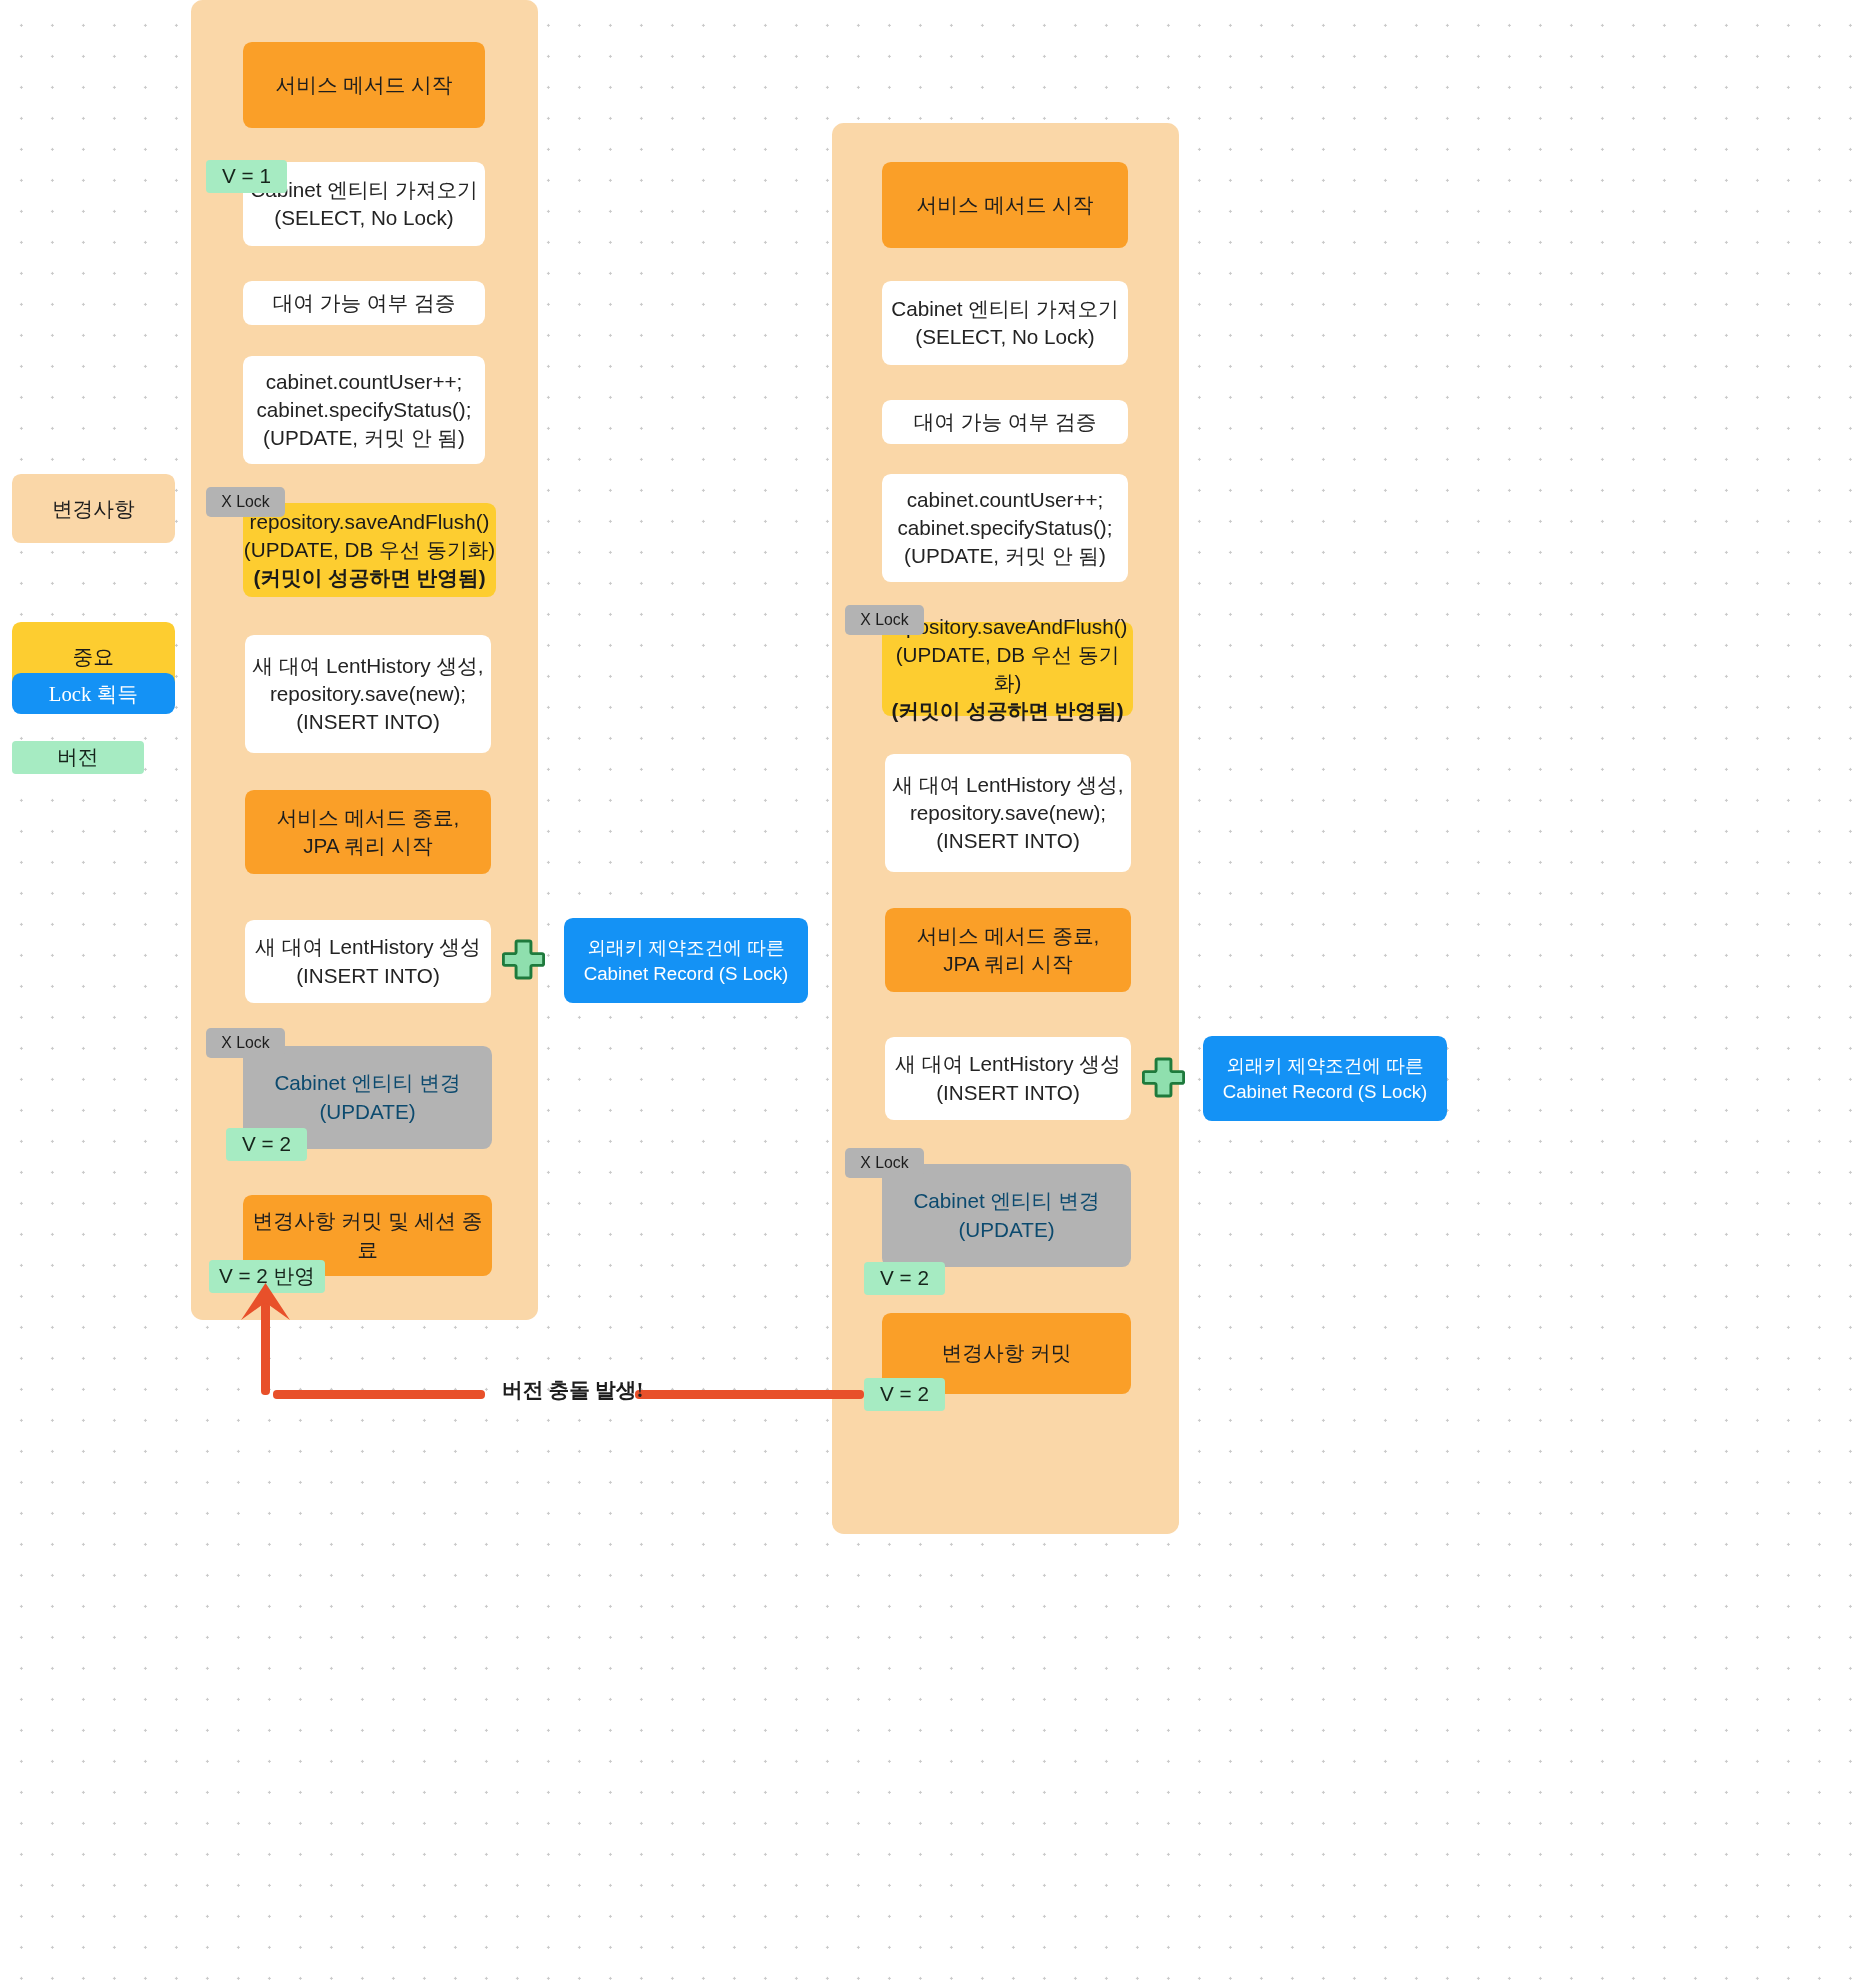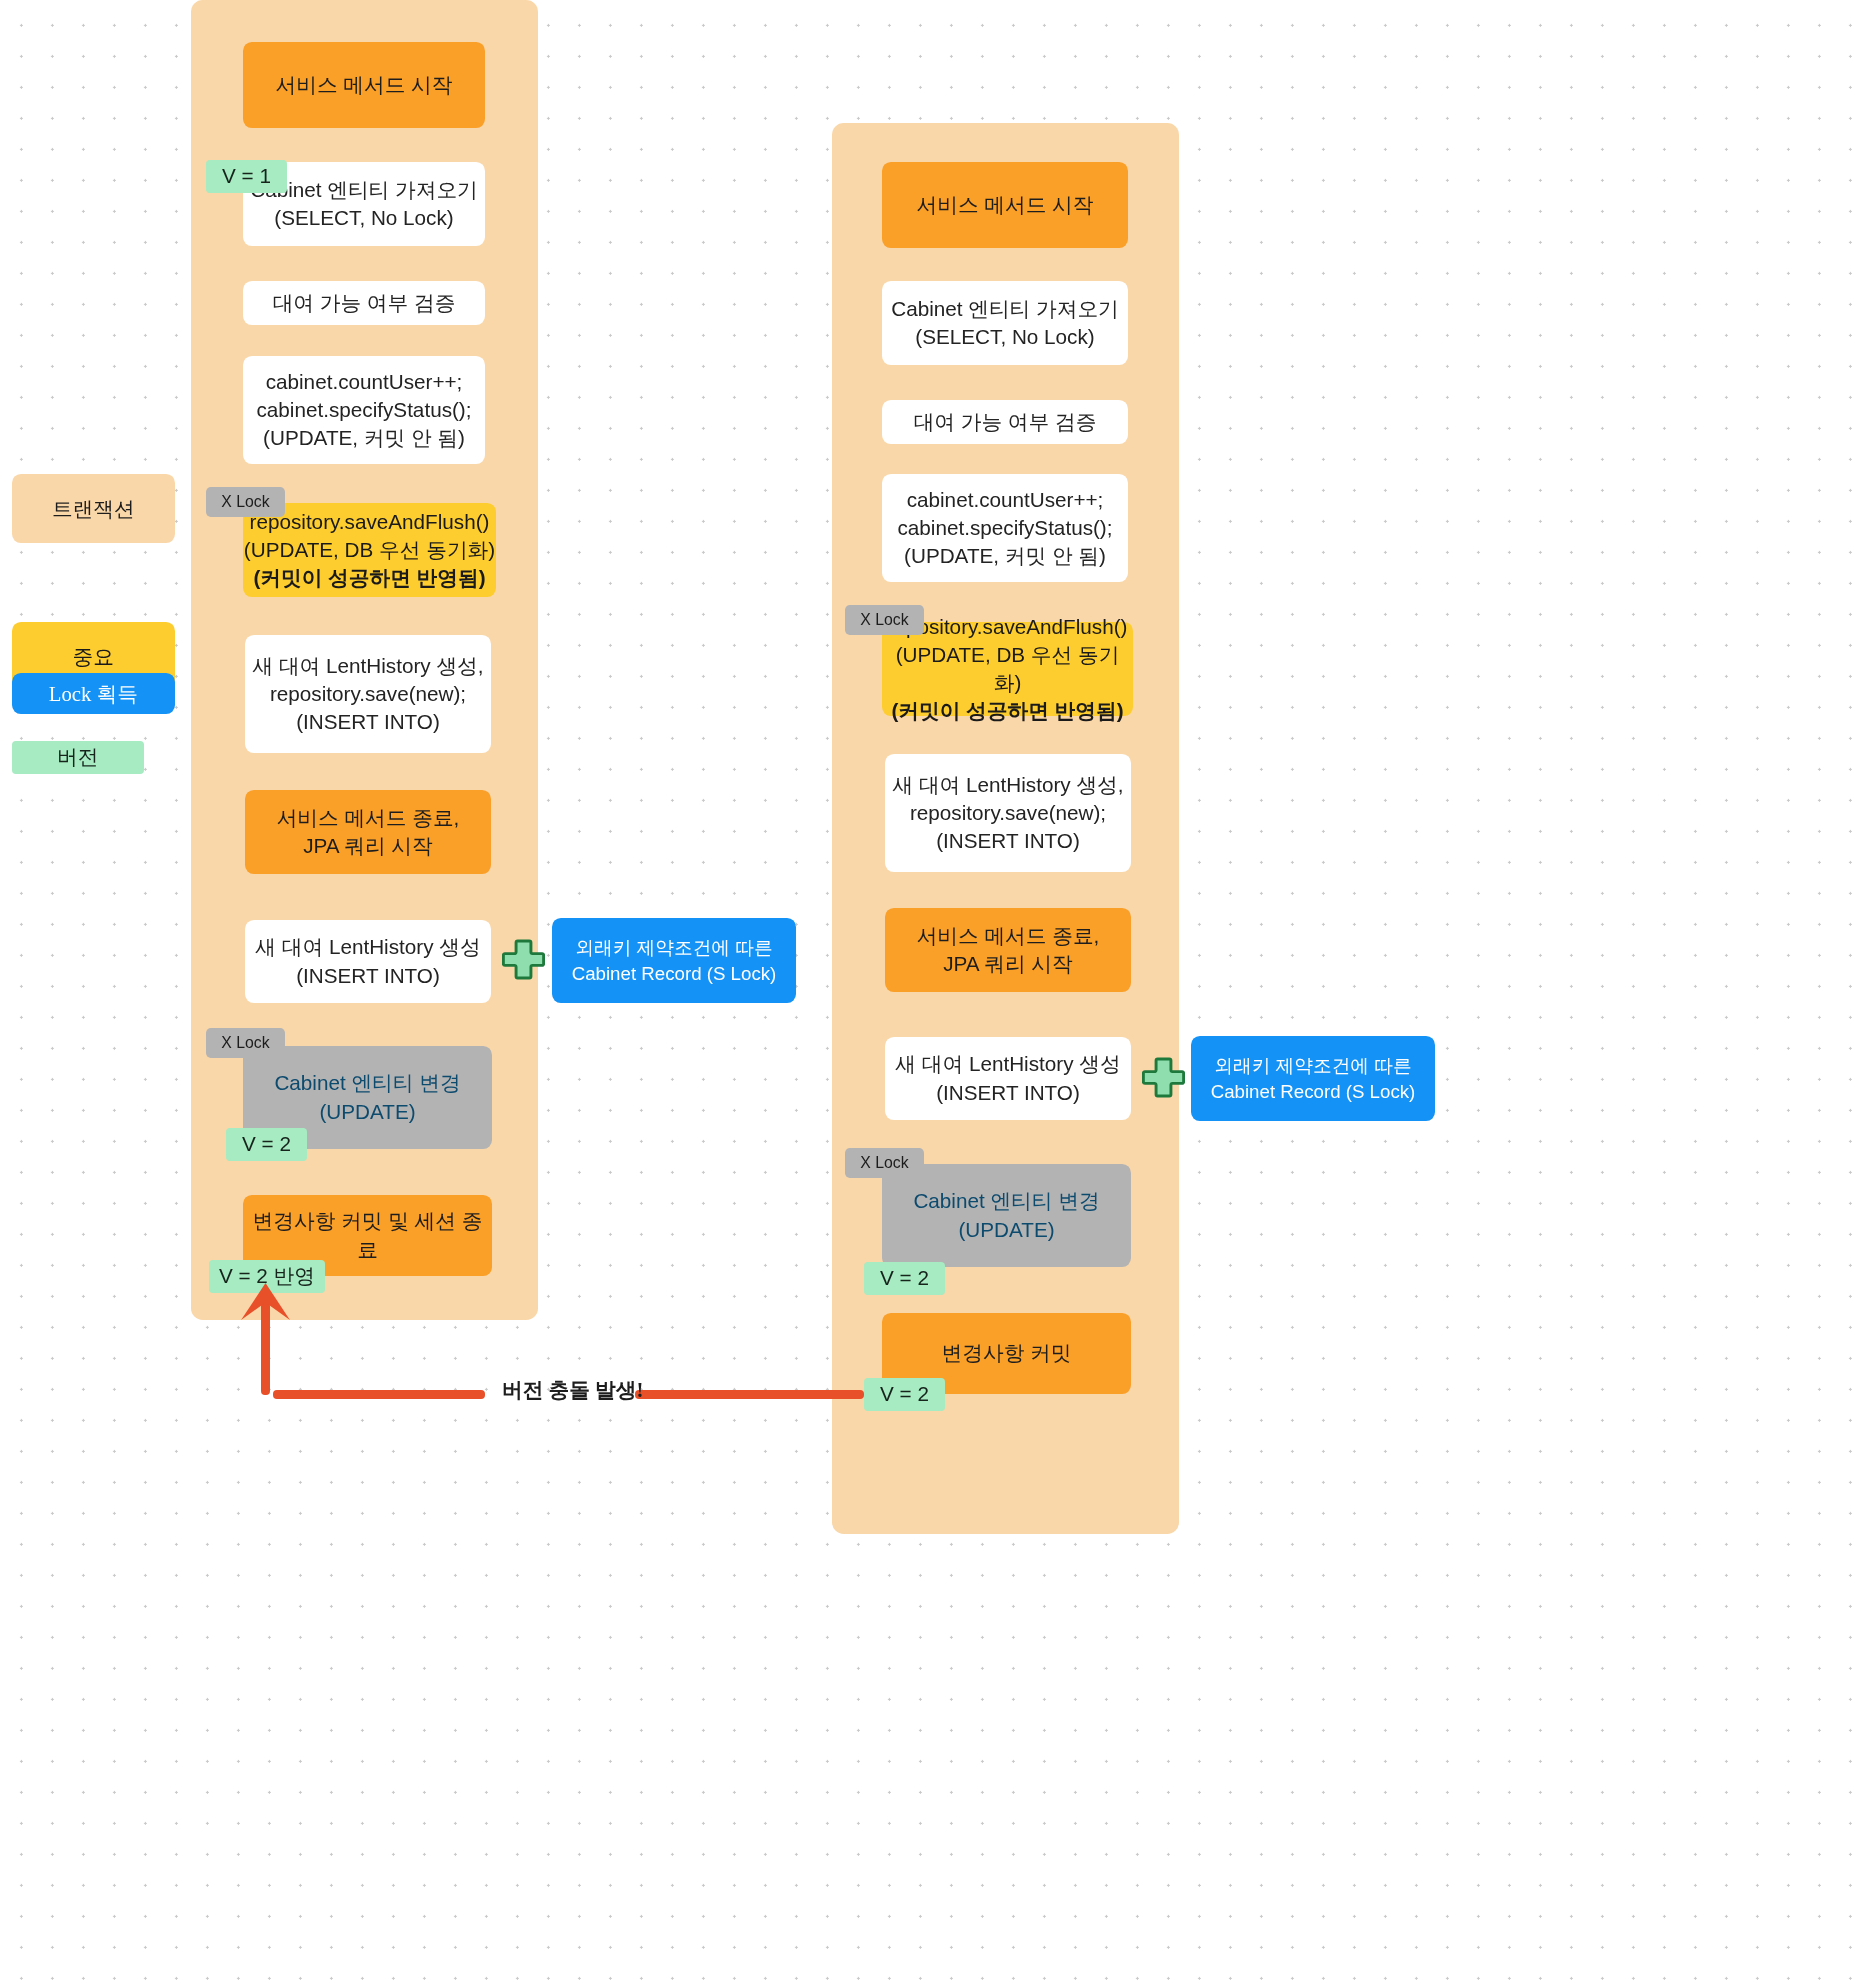--- a/index.html
+++ b/index.html
@@ -39,21 +39,21 @@
     position: absolute;
     background: #fad7a8;
     border-radius: 11.8px;
   }
 
   
   .c-start   { background: #fa9f28; color: #1d1d1d; font-size: 20.7px; }
   .c-plain   { background: #ffffff; color: #232323; font-size: 20.7px; }
   .c-import  { background: #fdcd30; color: #1a1a1a; font-size: 20.7px; }
   .c-gray    { background: #b3b3b3; color: #0c4a6e; font-size: 20.7px; }
-  .c-lock    { background: #1492f5; color: #ffffff; font-size: 18.7px; }
+  .c-lock    { background: #1492f5; color: #ffffff; font-size: 18.7px; margin-left: 12px; }
   .c-note    { background: #fdcd30; color: #1a1a1a; font-size: 20.7px; font-weight: bold; }
   .c-version { background: #a6ebc2; color: #16241b; font-size: 20.7px; border-radius: 3.9px; }
   .c-xlock   { background: #b3b3b3; color: #1d1d1d; font-size: 15.8px; border-radius: 4.9px; }
 
   .strong { font-weight: bold; }
 
   
   .legend-item {
     position: absolute;
     box-sizing: border-box;
@@ -92,21 +92,21 @@
   .arrowhead { position: absolute; }
 
   .stack { display: block; }
 </style>
 </head>
 <body>
 
 <div id="canvas">
 
   <div class="legend-item lg-trans" style="left:11.8px; top:474px; width:163px; height:69px;">
-    <span>트랜잭션</span>
+    <span>변경사항</span>
   </div>
   <div class="legend-item lg-imp" style="left:11.8px; top:574px; width:163px; height:69px;margin-top:48px;">
     <span>중요</span>
   </div>
   <div class="legend-item lg-lock" style="left:11.8px; top:673px; width:163px; height:41px;">
     <span>Lock 획득</span>
   </div>
   <div class="legend-item lg-ver" style="left:11.8px; top:741px; width:132px; height:32.5px;">
     <span>버전</span>
   </div>

